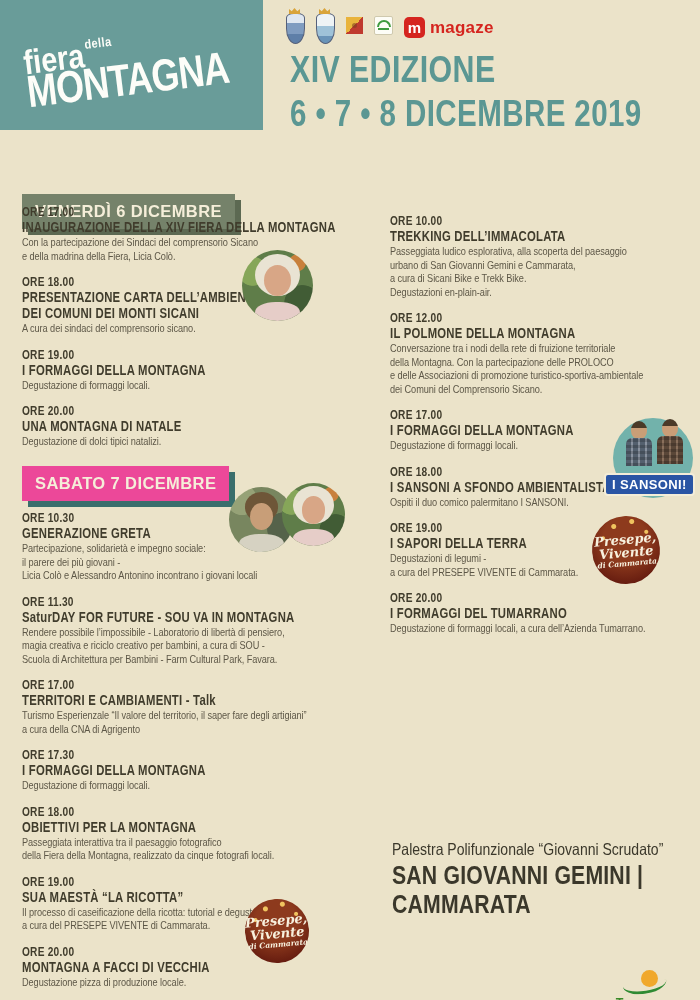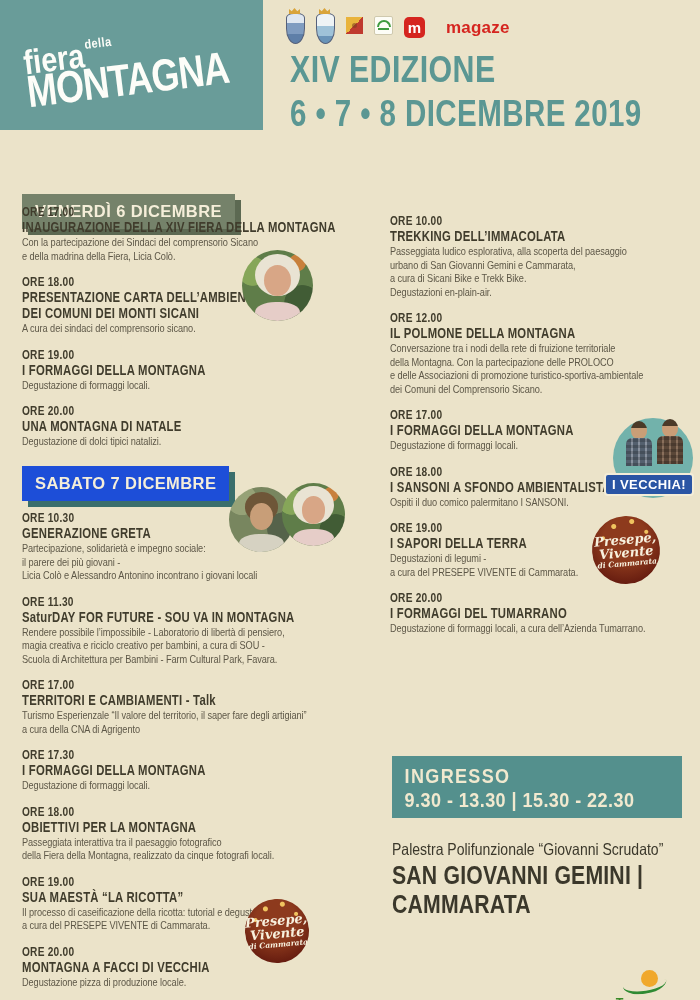--- a/index.html
+++ b/index.html
@@ -20,28 +20,28 @@
   .shield.s2 { background:linear-gradient(180deg,#eef3f5 0 40%, #9fc2d8 40% 75%, #6a94b8 75%); }
   .shield::before { content:""; position:absolute; left:2px; top:-6px; width:11px; height:6px; background:#d9a43a;
     clip-path:polygon(0 100%,0 15%,25% 55%,50% 0,75% 55%,100% 15%,100% 100%); }
   .sicilia { width:17px; height:17px; margin-top:9px; background:linear-gradient(135deg,#e9b33b 0 50%,#bf3a2f 50%); position:relative; }
   .sicilia::after { content:""; position:absolute; left:6px; top:6px; width:5px; height:5px; border-radius:50%; background:rgba(120,60,30,0.55); }
   .proloco { width:19px; height:19px; margin-top:8px; background:#fdfdf6; border:1px solid #cfc9ae; border-radius:2px; display:flex; flex-direction:column; align-items:center; box-sizing:border-box; }
   .proloco .arc { margin-top:3px; width:10px; height:5px; border:2.5px solid #3f9a3f; border-bottom:none; border-radius:10px 10px 0 0; }
   .proloco .base { margin-top:1px; width:11px; height:2px; background:#3f9a3f; }
   .magaze { display:flex; align-items:center; gap:5px; margin-top:9px; }
   .magaze-m { width:21px; height:21px; border-radius:5px; background:#d5251f; color:#fff; font-weight:bold; font-size:15px; display:flex; align-items:center; justify-content:center; }
-  .magaze-text { color:#d5251f; font-weight:bold; font-size:17px; letter-spacing:0.2px;margin-left:16px; }
+  .magaze-text { color:#d5251f; font-weight:bold; font-size:17px; letter-spacing:0.2px; }
   .hero { position:absolute; left:290px; top:48px; width:500px; transform:scaleX(0.82); transform-origin:0 0; color:#5b9793; font-weight:bold; white-space:nowrap; }
   .hero-edition { font-size:37px; line-height:44px; letter-spacing:0.5px; }
   .hero-dates { font-size:36px; line-height:43px; letter-spacing:0.5px; }
   
   .day-box { position:absolute; color:#f5eed9; font-weight:bold; font-size:16.5px; letter-spacing:0.4px; padding:9px 13px; line-height:1; white-space:nowrap; }
   .box-fri { left:22px; top:162px; background:#75826a; box-shadow:6px 6px 0 #5c6952;margin-top:32px; }
-  .box-sat { left:22px; top:466px; background:#1d4ed8; box-shadow:6px 6px 0 #3a6e6c; }
+  .box-sat { left:22px; top:466px; background:#ec4899; box-shadow:6px 6px 0 #3a6e6c; }
   .box-sun { left:390px; top:164px; background:#c2443a; box-shadow:6px 6px 0 #8fafa5; }
   
   .events { position:absolute; width:440px; transform:scaleX(0.78); transform-origin:0 0; }
   .ev-fri { left:22px; top:205px; }
   .ev-sat { left:22px; top:511px; }
   .ev-sun { left:390px; top:214px; }
   .event { margin-bottom:12px; }
   .time  { font-size:13px; font-weight:bold; color:#403c2c; line-height:14px; letter-spacing:0.3px; }
   .title { font-size:14.5px; font-weight:bold; color:#403c2c; line-height:16px; white-space:pre-line; letter-spacing:0.3px; }
   .desc  { font-size:11.8px; color:#5d5747; line-height:13.5px; white-space:pre-line; margin-top:1px; letter-spacing:-0.1px; }
@@ -272,40 +272,34 @@
       <span class="p-body"></span>
   </div>
   <div class="ph-crowd"></div>
 
   <div class="sansoni">
     <span class="s-circle"></span>
     <span class="s-head s-h1"></span>
     <span class="s-head s-h2"></span>
     <span class="s-shirt s-sh1"></span>
     <span class="s-shirt s-sh2"></span>
-    <span class="s-banner">I VECCHIA!</span>
+    <span class="s-banner">I SANSONI!</span>
   </div>
 
   <div class="presepe pr-right">
     <span class="pp-l1">Presepe,</span>
     <span class="pp-l2">Vivente</span>
     <span class="pp-l3">di Cammarata</span>
   </div>
   <div class="presepe pr-left">
     <span class="pp-l1">Presepe,</span>
     <span class="pp-l2">Vivente</span>
     <span class="pp-l3">di Cammarata</span>
   </div>
 
-  <div class="ingresso">
-    <div class="ingresso-text">
-      <div class="in-l1">INGRESSO</div>
-      <div class="in-l2">9.30 - 13.30 | 15.30 - 22.30</div>
-    </div>
-  </div>
 
   <div class="venue">
     <div class="venue-l1">Palestra Polifunzionale “Giovanni Scrudato”</div>
     <div class="venue-l2">SAN GIOVANNI GEMINI |</div>
     <div class="venue-l2">CAMMARATA</div>
   </div>
 
   <div class="tumarrano">
     <span class="tum-sun"></span>
     <span class="tum-swoosh"></span>

